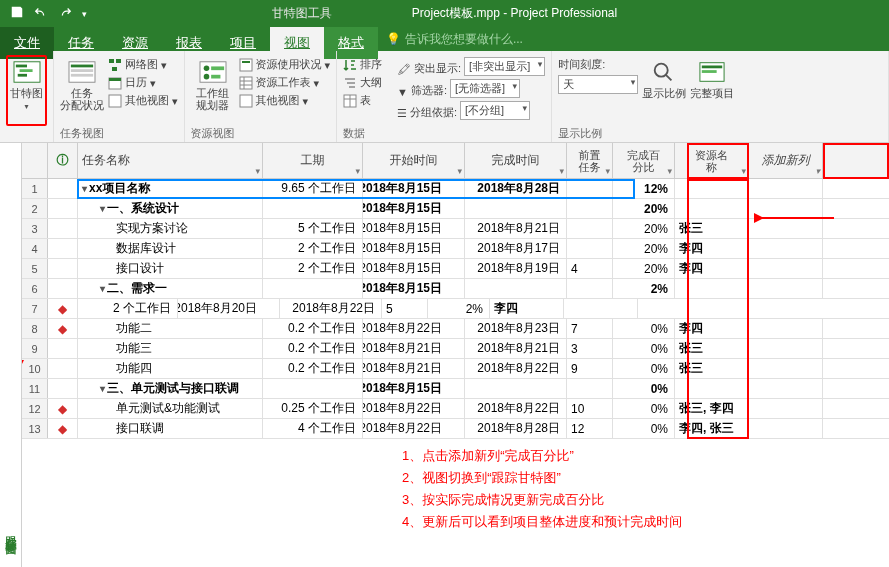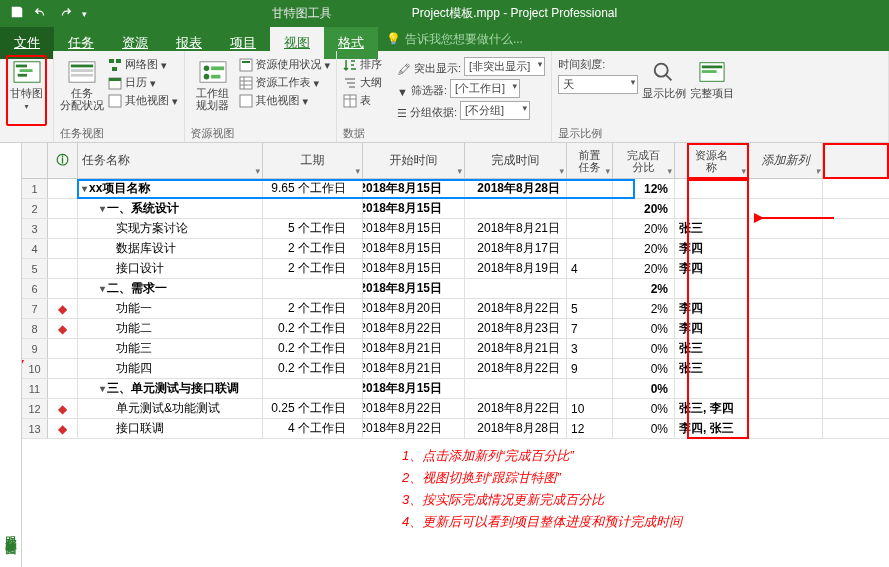--- a/index.html
+++ b/index.html
@@ -43,40 +43,40 @@
 
 .header-row { display:flex; height:36px; background:#f3f3f3; border-bottom:1px solid #ccc; font-size:12px; color:#444; }
 .hcell { border-right:1px solid #ccc; display:flex; align-items:center; justify-content:center; position:relative; padding:0 2px; text-align:center; }
 .hcell .sorter { position:absolute; right:2px; bottom:2px; font-size:9px; color:#777; }
 .hcell.info { width:30px; }
 .row { display:flex; height:20px; border-bottom:1px solid #e0e0e0; font-size:12px; align-items:stretch; }
 .rcell { border-right:1px solid #e0e0e0; display:flex; align-items:center; padding:0 4px; overflow:hidden; white-space:nowrap; }
 .rownum { width:26px; background:#f3f3f3; border-right:1px solid #ccc; justify-content:center; color:#555; font-size:11px; }
 .icell { width:30px; justify-content:center; }
 .c-name { width:185px; }
-.c-dur { width:100px; justify-content:flex-end; padding-right:16px; }
+.c-dur { width:100px; justify-content:flex-end; padding-right:6px; }
 .c-start { width:102px; justify-content:flex-end; padding-right:22px; }
 .c-fin { width:102px; justify-content:flex-end; padding-right:6px; }
 .c-pred { width:46px; justify-content:flex-start; }
 .c-pct { width:62px; justify-content:flex-end; padding-right:6px; }
 .c-res { width:74px;font-weight:bold; }
 .c-new { width:74px; justify-content:center; color:#888; }
 .bold { font-weight:bold; }
 .indent1 { padding-left:22px; }
 .indent2 { padding-left:38px; }
 .collapse::before { content:"▾"; font-size:10px; margin-right:2px; color:#555; }
 .person { color:#d32f2f; font-size:12px; }
 
 
 .ov { position:absolute; pointer-events:none; }
 .ov.red { border:2px solid #ff0000; }
 .ov.blue { border:2px solid #0088ff; }
 .arrow-red { position:absolute; pointer-events:none; }
 
-.annotations { position:absolute; left:380px; color:#ff0000; font-size:13px; line-height:22px;font-style:italic; }
+.annotations { position:absolute; left:380px; color:#ff0000; font-size:13px; line-height:22px; }
 </style>
 </head>
 <body>
 
 <div class="titlebar">
   <div class="qat">
     <span><svg viewBox="0 0 16 16">
           <path fill="#fff" d="M2 2h10l2 2v10H2z M4 3h6v3H4z M5 9h6v4H5z"></path>
         </svg></span>
     <span><svg viewBox="0 0 16 16">
@@ -210,21 +210,21 @@
       </div>
       <div class="stackbtns">
         <div class="smbtn">
             <span>🖍</span>
             <span>突出显示:</span> 
             <span class="dd">[非突出显示]</span>
           </div>
         <div class="smbtn">
             <span>▼</span>
             <span>筛选器:</span> 
-            <span class="dd">[个工作日]</span>
+            <span class="dd">[无筛选器]</span>
           </div>
         <div class="smbtn">
             <span>☰</span>
             <span>分组依据:</span> 
             <span class="dd">[不分组]</span>
           </div>
       </div>
     </div>
     <div class="glabel">数据</div>
   </div>
@@ -378,21 +378,20 @@
           <div class="rcell c-pred"></div>
           <div class="rcell c-pct bold">2%</div>
           <div class="rcell c-res"></div>
           <div class="rcell c-new"></div>
         </div>
         <div class="row">
           <div class="rcell rownum">7</div>
           <div class="rcell icell">
             <span class="person">◆</span>
           </div>
-          <div class="rcell c-name  indent2">功能一</div>
           <div class="rcell c-dur">2 个工作日</div>
           <div class="rcell c-start ">2018年8月20日</div>
           <div class="rcell c-fin ">2018年8月22日</div>
           <div class="rcell c-pred">5</div>
           <div class="rcell c-pct ">2%</div>
           <div class="rcell c-res">李四</div>
           <div class="rcell c-new"></div>
         </div>
         <div class="row">
           <div class="rcell rownum">8</div>

